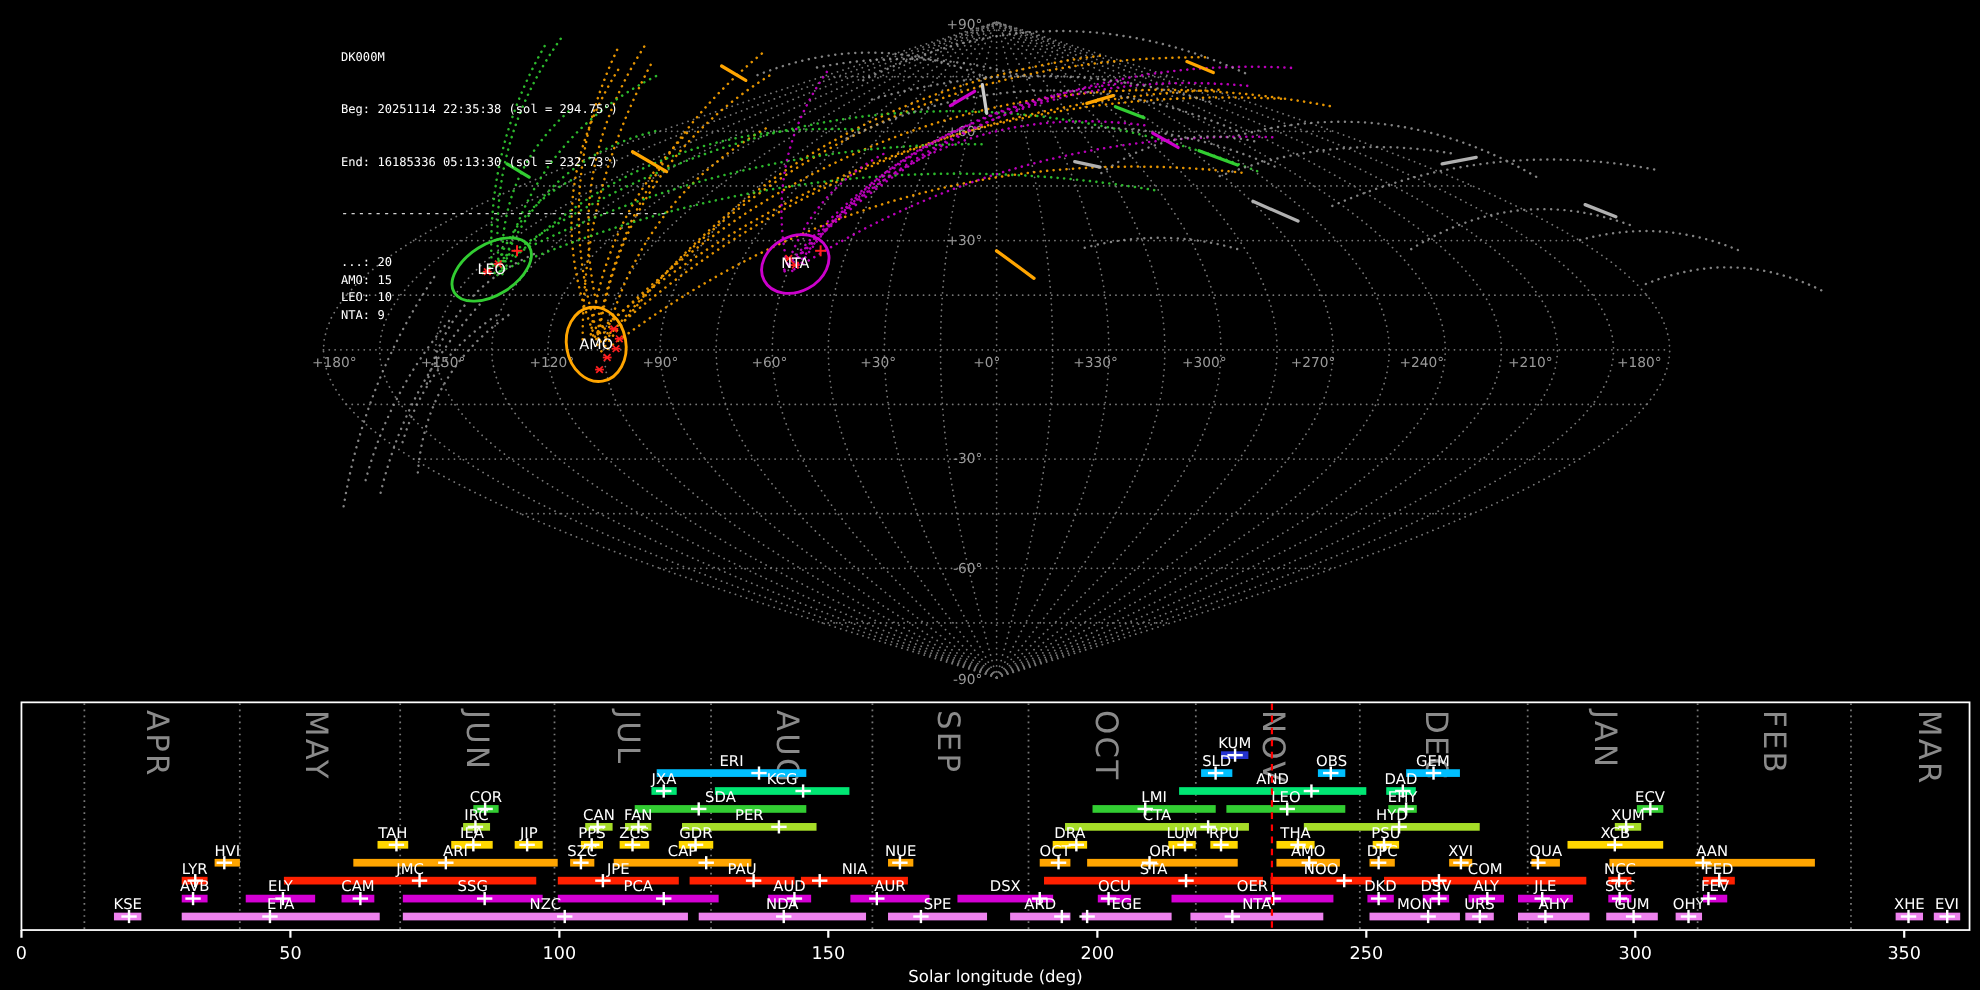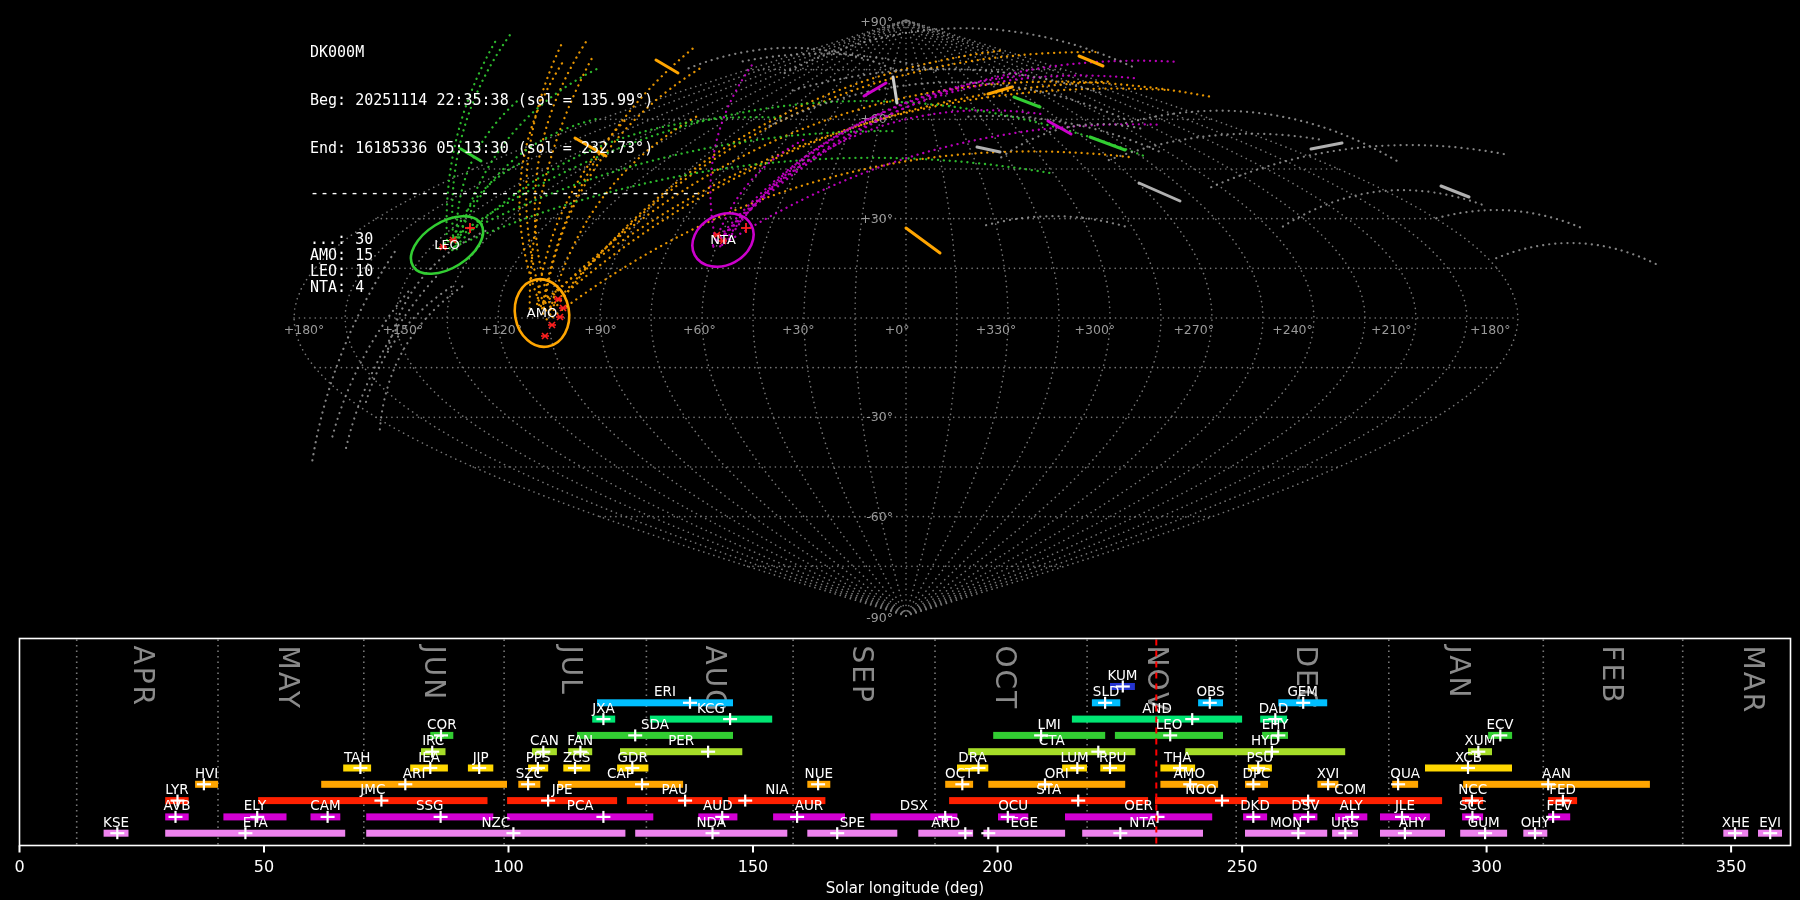--- a/index.html
+++ b/index.html
@@ -1,20 +1,20 @@
 <!DOCTYPE html>
 <html><head>
 <meta charset="utf-8">
 <style>
   html,body{margin:0;padding:0;background:#000;}
   #app{position:relative;width:1800px;height:900px;background:#000;overflow:hidden;
        font-family:"DejaVu Sans",sans-serif;}
   #plot{position:absolute;left:0;top:0;}
   #info{position:absolute;left:310px;top:12px;color:#fff;
-        font-family:"DejaVu Sans Mono",monospace;font-size:15px;line-height:16px;
+        font-family:"DejaVu Sans Mono",monospace;font-size:11px;line-height:16px;
         white-space:pre;}
   #info .divider{line-height:11px;letter-spacing:1px;}
 </style>
 </head>
 <body>
 
 <div id="app">
   <svg id="plot" width="1800" height="900" viewBox="0 0 1800 900">
       <g>
         <g stroke="#7d7d7d" stroke-width="1.6" fill="none" stroke-dasharray="0.1 5.2" stroke-linecap="round" opacity="0.95">
@@ -789,18 +789,18 @@
           <line x1="1486.6" y1="845.5" x2="1486.6" y2="852.5" stroke="#fff" stroke-width="2"></line>
           <text x="1486.6" y="871.5" text-anchor="middle" fill="#fff" font-size="16">300</text>
           <line x1="1731.1" y1="845.5" x2="1731.1" y2="852.5" stroke="#fff" stroke-width="2"></line>
           <text x="1731.1" y="871.5" text-anchor="middle" fill="#fff" font-size="16">350</text>
           <text x="905.0" y="892.5" text-anchor="middle" fill="#fff" font-size="15">Solar longitude (deg)</text>
         </g>
       </g>
     </svg>
   <div id="info">
     <div>DK000M</div>
-    <div>Beg: 20251114 22:35:38 (sol = 135.99°)</div>
+    <div>Beg: 20251114 22:35:38 (sol = 294.75°)</div>
     <div>End: 16185336 05:13:30 (sol = 232.73°)</div>
     <div class="divider">---------------------------------------</div>
-    <div id="counts"><div>...: 30</div><div>AMO: 15</div><div>LEO: 10</div><div>NTA: 4</div></div>
+    <div id="counts"><div>...: 20</div><div>AMO: 15</div><div>LEO: 10</div><div>NTA: 9</div></div>
   </div>
 </div>
 
 </body></html>

